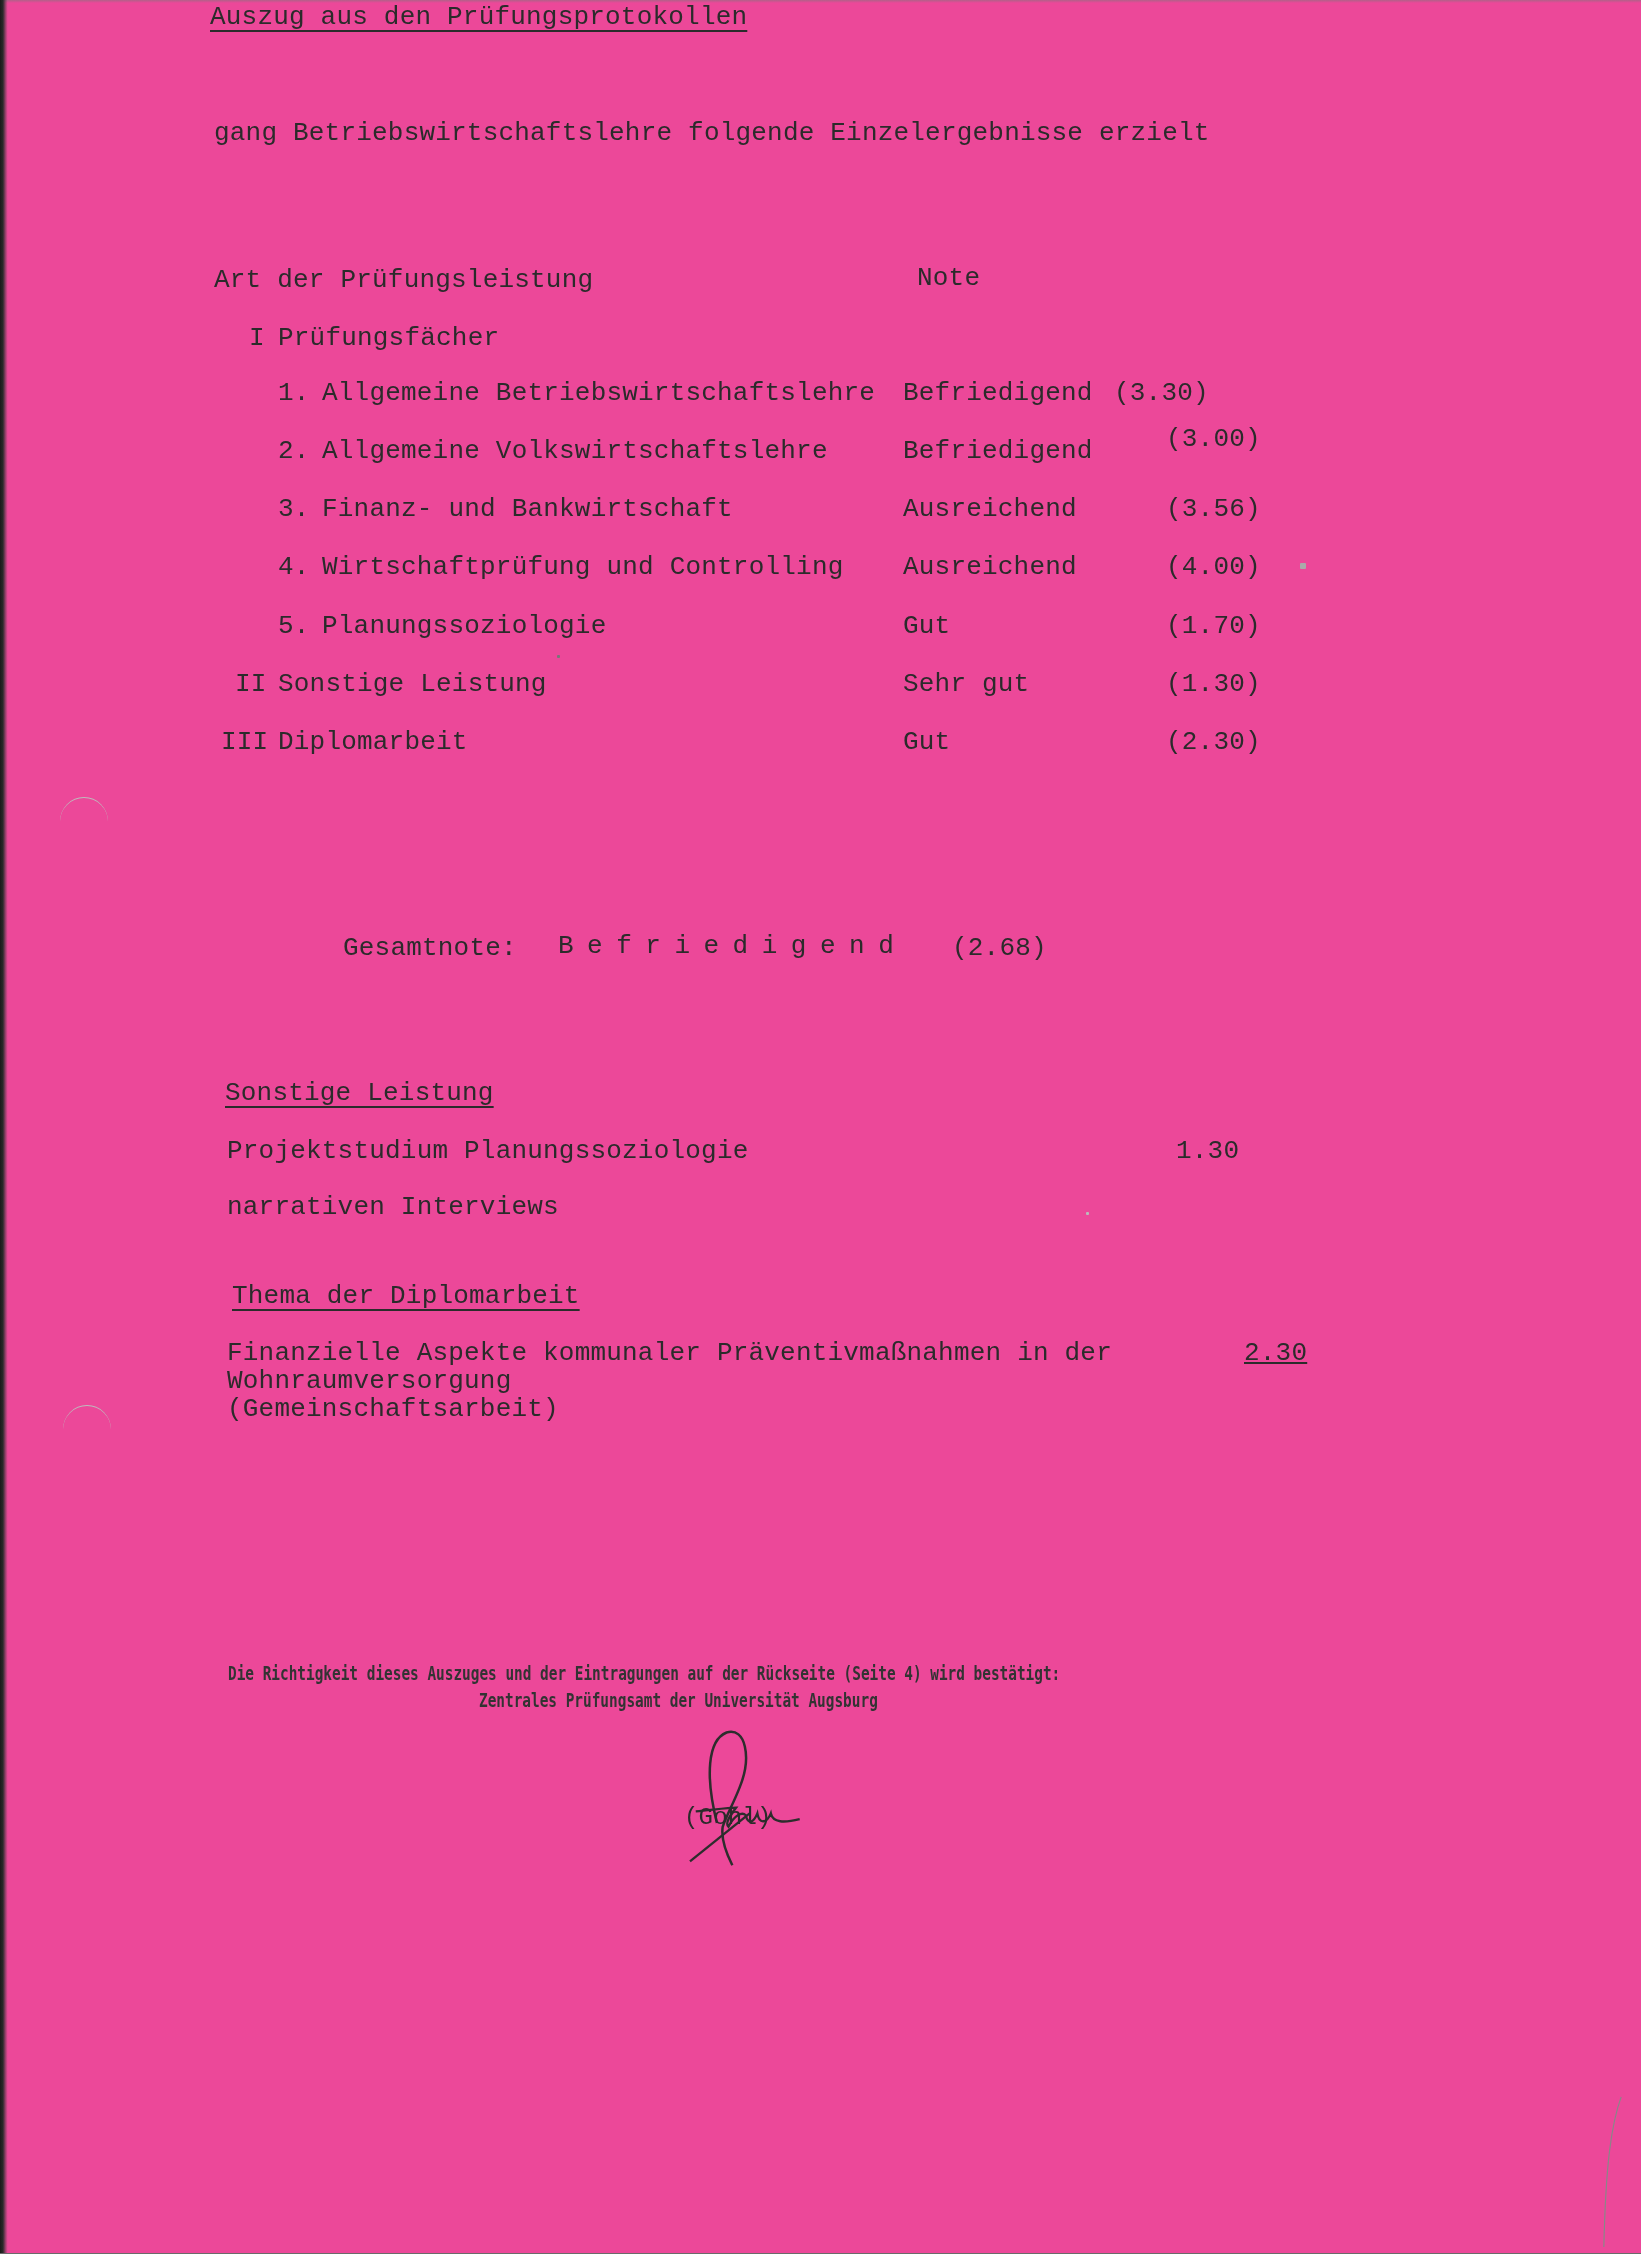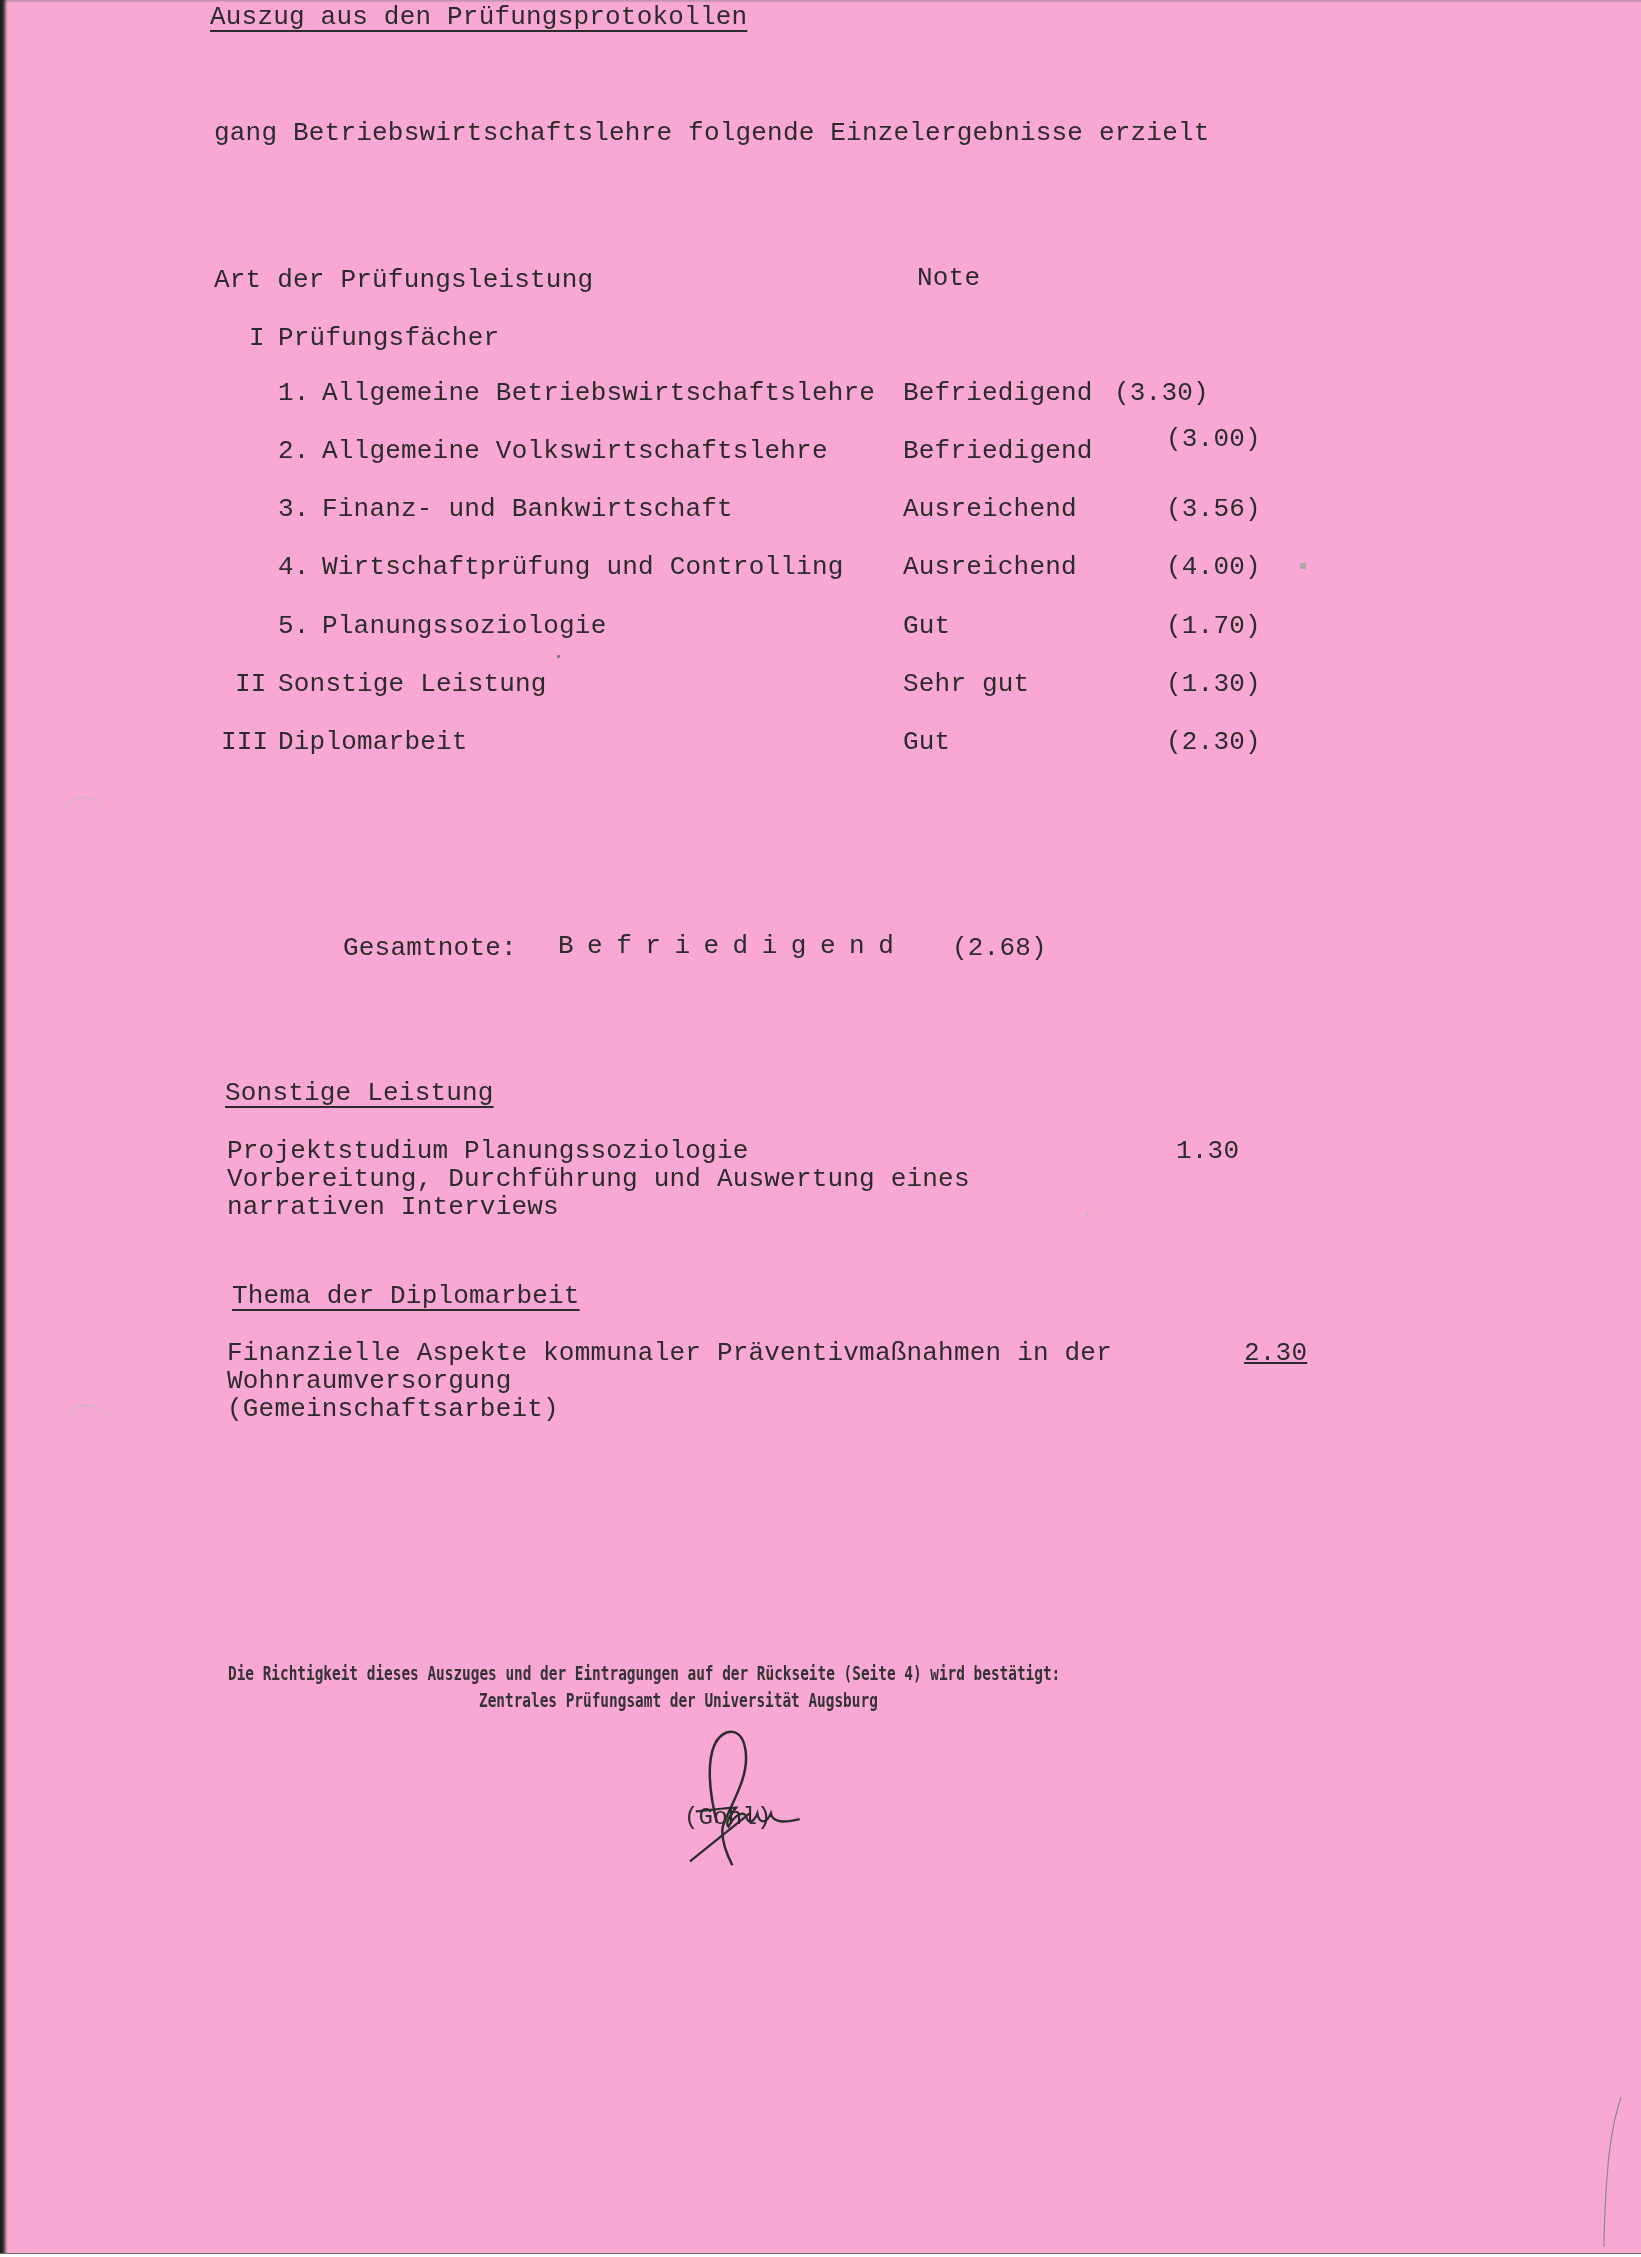--- a/index.html
+++ b/index.html
@@ -1,18 +1,18 @@
 <!DOCTYPE html>
 <html><head>
 <meta charset="utf-8">
 <style>
   html, body { margin: 0; padding: 0; background: #ffffff; }
   body { width: 1641px; height: 2257px; position: relative; overflow: hidden;
          font-family: "Liberation Mono", "DejaVu Sans Mono", monospace; color: #2a2a2a; }
-  .page { position: absolute; left: 0; top: 0; width: 1641px; height: 2257px; background: #f9a8d4; }
+  .page { position: absolute; left: 0; top: 0; width: 1641px; height: 2257px; background: #ec4899; }
   .abs { position: absolute; white-space: pre; }
   .tw { font-family: "Liberation Mono", "DejaVu Sans Mono", monospace; font-size: 26px; letter-spacing: 0.2px; color: #2b2b2b; }
   .ul { text-decoration: underline; text-decoration-thickness: 1.9px; text-underline-offset: 5.8px; }
   .footer-text { font-family: "DejaVu Sans Mono", monospace; font-size: 20px; transform: scaleX(0.72); transform-origin: left top; font-weight: bold; color: #333; }
   .footer-line2 { font-family: "DejaVu Sans Mono", monospace; font-size: 20px; transform: scaleX(0.72); transform-origin: left top; font-weight: bold; color: #333; }
   .spaced { letter-spacing: 13.5px; }
   .left-strip { position: absolute; left: 0; top: 0; width: 7.7px; height: 2257px;
                 background: linear-gradient(to right, #1a1a1a 0px, #2a2a2a 2.9px, rgba(60,60,60,0.4) 5.8px, rgba(255,255,255,0) 7.7px); }
   .top-line { position: absolute; left: 0; top: 0; width: 1641px; height: 2.9px; background: linear-gradient(to bottom, rgba(120,120,120,0.5), rgba(255,255,255,0)); }
   .bottom-line { position: absolute; left: 0; top: 2253px; width: 1641px; height: 1.9px; background: #6a6a6a; }
@@ -87,21 +87,20 @@
   </div>
 
   <div>
     <div class="abs tw" style="left:343px; top:933px;">Gesamtnote:</div>
     <div class="abs tw spaced" style="left:558px; top:931px;">Befriedigend</div>
     <div class="abs tw" style="left:952px; top:933px;">(2.68)</div>
   </div>
 
   <div class="abs tw ul" style="left:225px; top:1078px;">Sonstige Leistung</div>
   <div class="abs tw" style="left:227px; top:1136px;">Projektstudium Planungssoziologie</div>
-  <div class="abs tw" style="left:227px; top:1164px;">Vorbereitung, Durchführung und Auswertung eines</div>
   <div class="abs tw" style="left:227px; top:1192px;">narrativen Interviews</div>
   <div class="abs tw" style="left:1176px; top:1136px;">1.30</div>
 
   <div class="abs tw ul" style="left:232px; top:1281px;">Thema der Diplomarbeit</div>
   <div class="abs tw" style="left:227px; top:1338px;">Finanzielle Aspekte kommunaler Präventivmaßnahmen in der</div>
   <div class="abs tw" style="left:227px; top:1366px;">Wohnraumversorgung</div>
   <div class="abs tw" style="left:227px; top:1394px;">(Gemeinschaftsarbeit)</div>
   <div class="abs tw" style="left:1244px; top:1338px;text-decoration:underline;">2.30</div>
 
   <div class="abs footer-text" style="left:228px; top:1661px;">Die Richtigkeit dieses Auszuges und der Eintragungen auf der Rückseite (Seite 4) wird bestätigt:</div>

